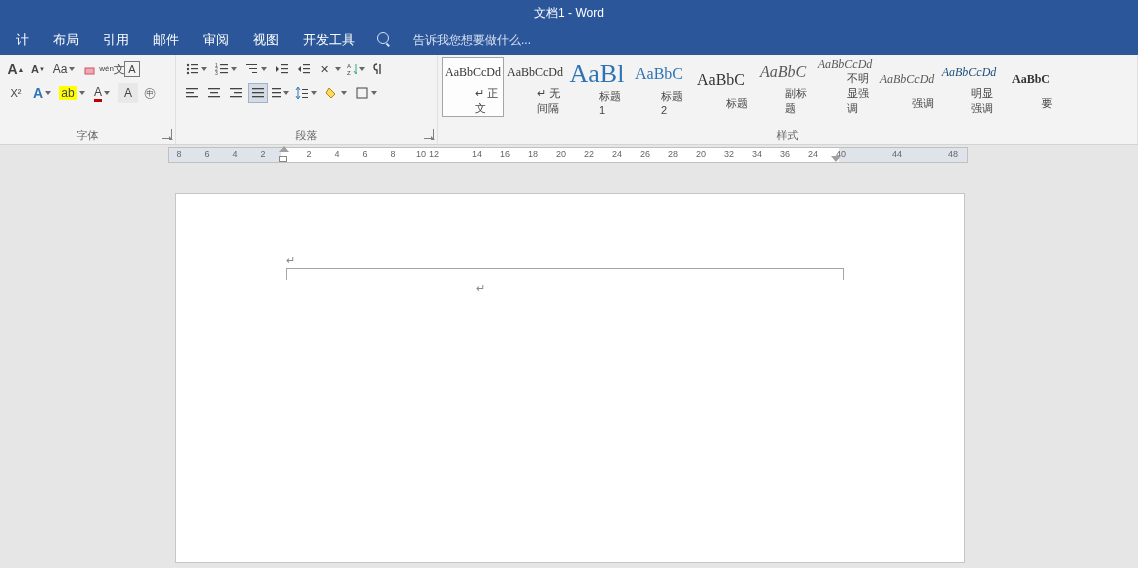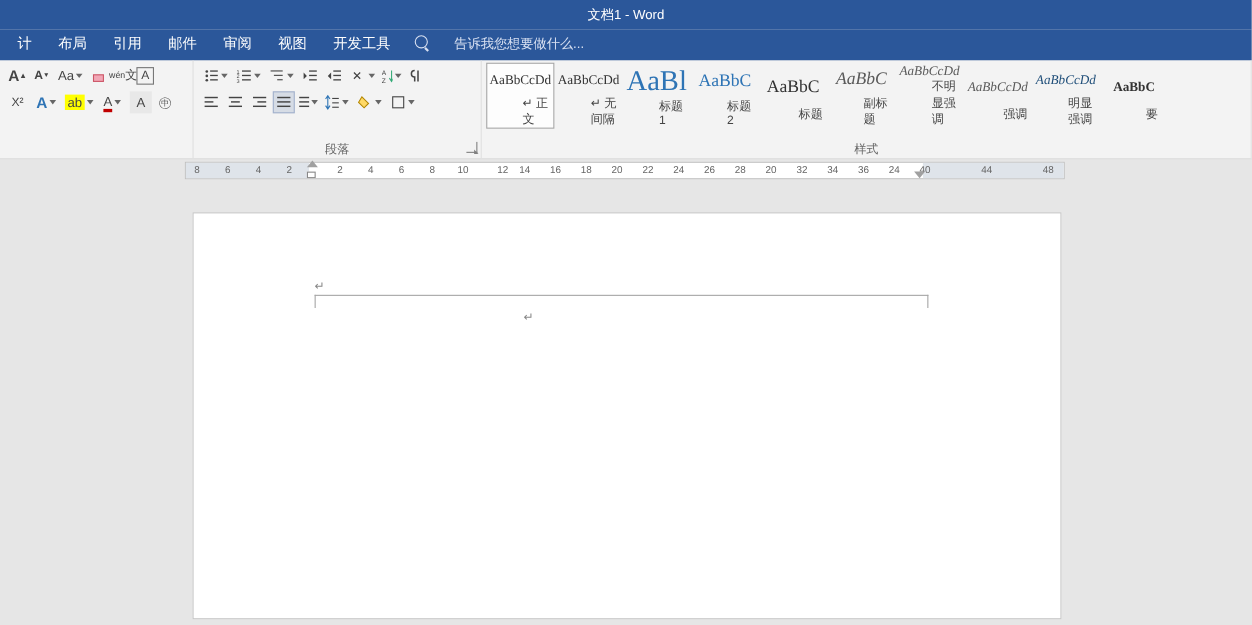--- a/index.html
+++ b/index.html
@@ -120,20 +120,24 @@
           <span class="ic wd chev">
               <span style="background:#ffff00;padding:0 2px">ab</span>
             </span>
           <span class="ic wd chev">
               <span style="border-bottom:3px solid #c00000">A</span>
             </span>
           <span class="ic" style="background:#e8e8e8">A</span>
           <span class="ic">㊥</span>
         </div>
       </div>
+    </div>
+    <div class="r-group-label">
+      <span>字体</span>
+      <span class="dialog-launcher"></span>
     </div>
   </div>
 
   <div class="r-group" style="width:262px">
     <div class="r-group-body">
       <div class="btn-col">
         <div class="btn-row">
           <span class="ic wd chev">
               <svg width="14" height="14">
                 <circle cx="3" cy="3" r="1.2" fill="#444"></circle>
@@ -314,21 +318,21 @@
     <div class="ruler-scale" id="ruler-scale">
         <span class="ruler-num" style="left: 10px;">8</span>
         <span class="ruler-num" style="left: 38px;">6</span>
         <span class="ruler-num" style="left: 66px;">4</span>
         <span class="ruler-num" style="left: 94px;">2</span>
         <span class="ruler-num" style="left: 140px;">2</span>
         <span class="ruler-num" style="left: 168px;">4</span>
         <span class="ruler-num" style="left: 196px;">6</span>
         <span class="ruler-num" style="left: 224px;">8</span>
         <span class="ruler-num" style="left: 252px;">10</span>
-        <span class="ruler-num" style="left: 288px; text-align: center;">12</span>
+        <span class="ruler-num" style="left: 265px; text-align: center;">12</span>
         <span class="ruler-num" style="left: 308px;">14</span>
         <span class="ruler-num" style="left: 336px;">16</span>
         <span class="ruler-num" style="left: 364px;">18</span>
         <span class="ruler-num" style="left: 392px;">20</span>
         <span class="ruler-num" style="left: 420px;">22</span>
         <span class="ruler-num" style="left: 448px;">24</span>
         <span class="ruler-num" style="left: 476px;">26</span>
         <span class="ruler-num" style="left: 504px;">28</span>
         <span class="ruler-num" style="left: 532px;">20</span>
         <span class="ruler-num" style="left: 560px;">32</span>

